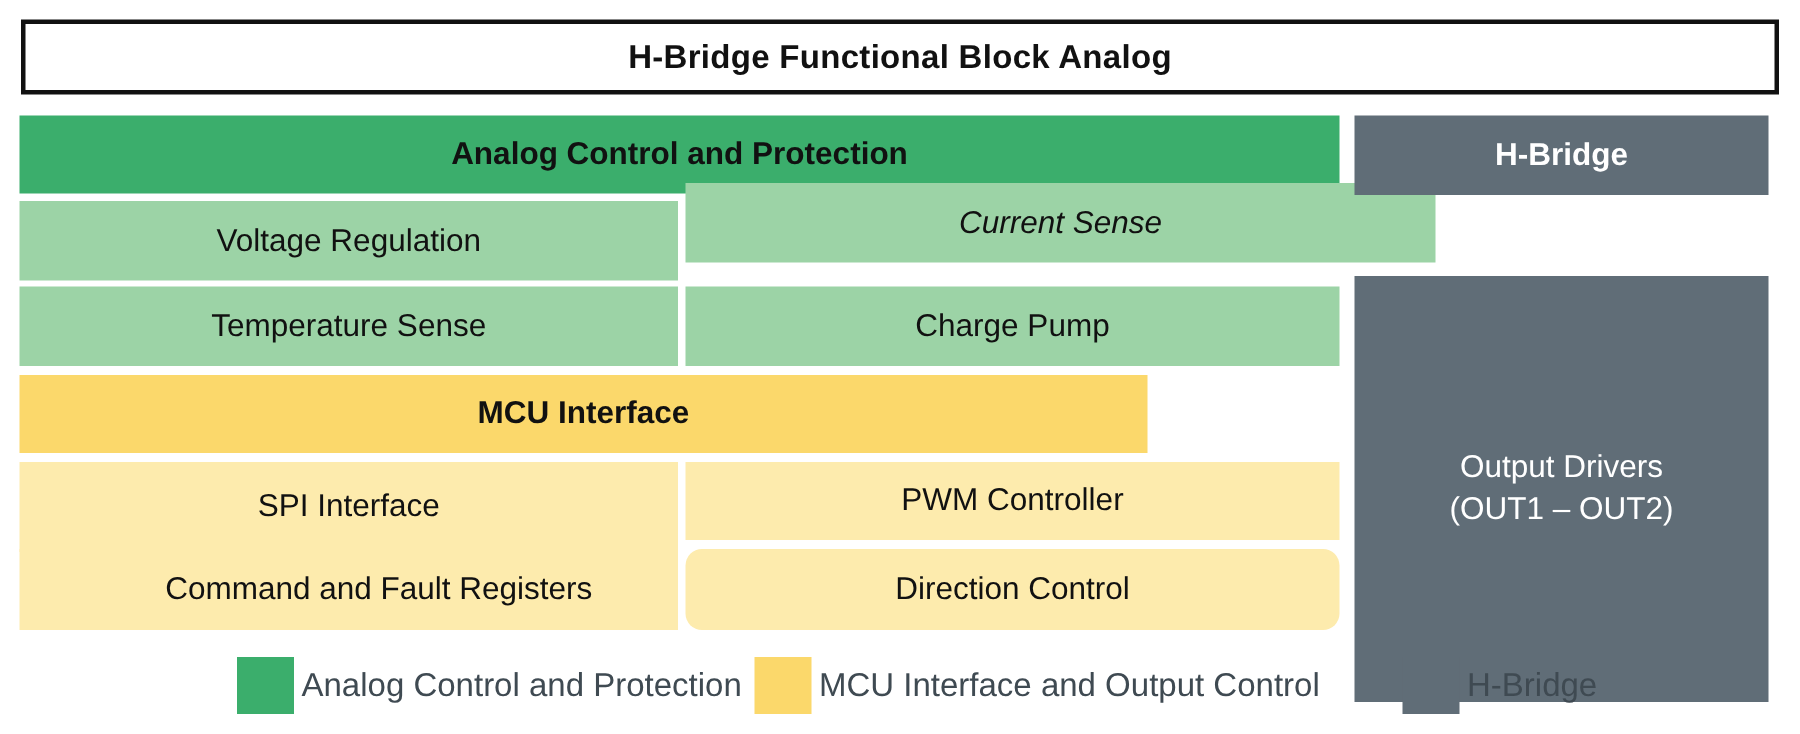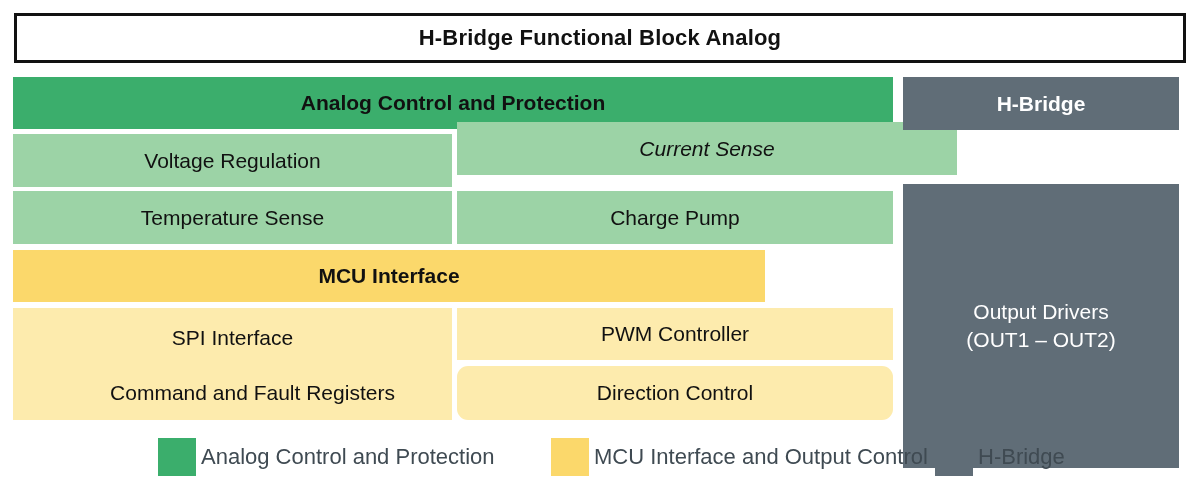--- a/index.html
+++ b/index.html
@@ -60,21 +60,21 @@
 
   
   .legend-item {
     position: absolute;
     top: 438px;
     display: flex; align-items: center;
     font-size: 22px;
     color: #3f4a52;
   }
   .legend-1 { left: 158px; }
-  .legend-2 { left: 539px; padding-left: 12px; }
+  .legend-2 { left: 491px; padding-left: 12px; }
   .legend-3 { left: 935px; }
   .swatch {
     width: 38px; height: 38px;
     margin-right: 5px;
     flex: 0 0 auto;
   }
   .sw-green  { background: #3bae6c; }
   .sw-yellow { background: #fbd86b; }
   .sw-gray   { background: #606d77; }
 </style>

